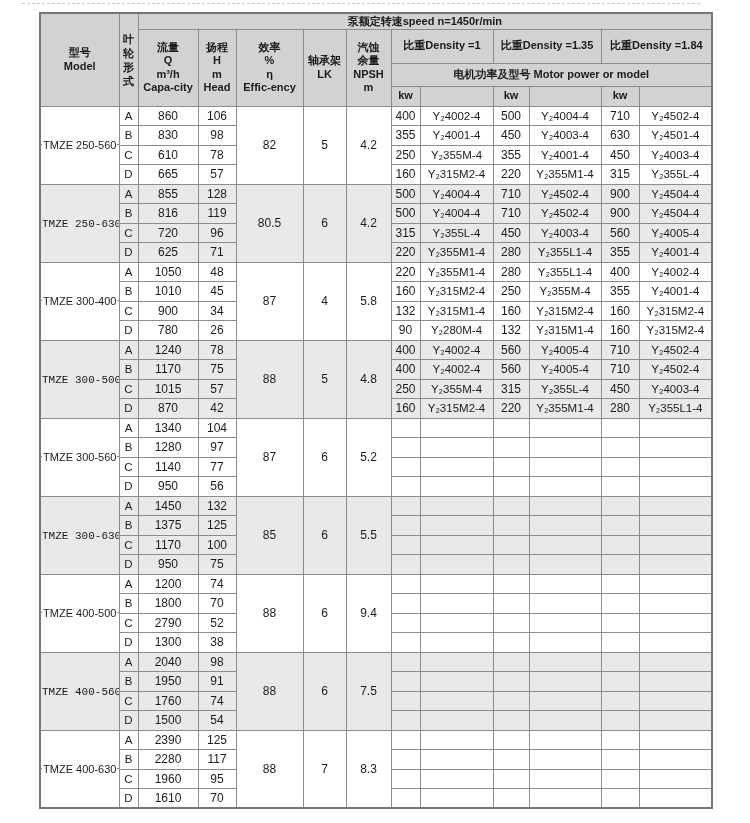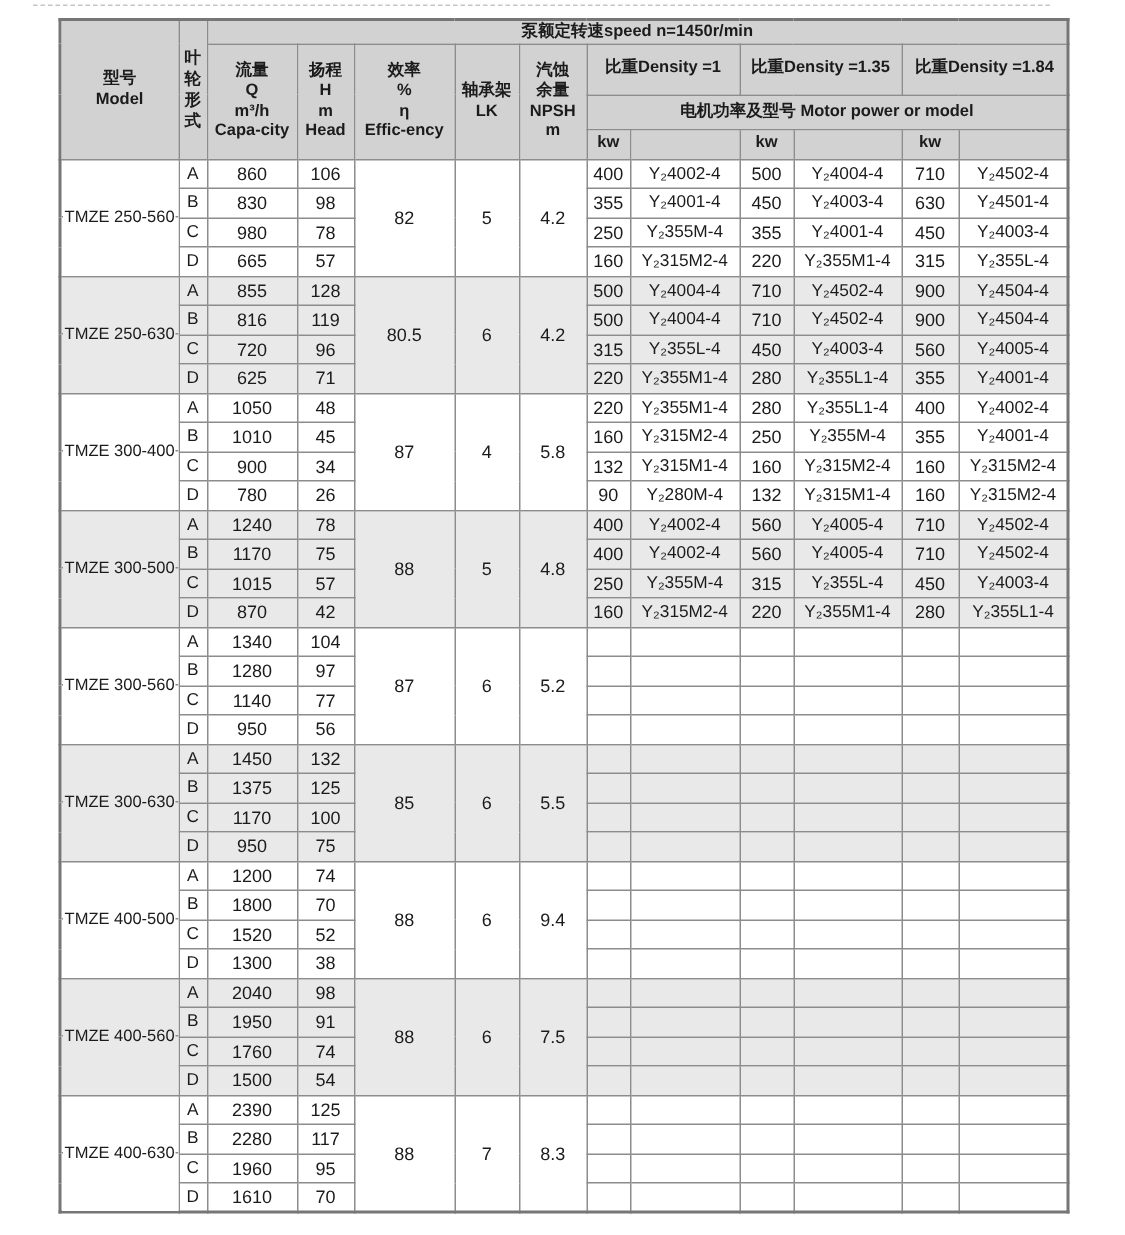--- a/index.html
+++ b/index.html
@@ -36,21 +36,21 @@
   tbody tr.shaded td{background:#e9e9e9;}
   td.model-cell{position:relative;font-size:11px;}
   td.model-cell .rule{
     position:absolute;left:0;right:0;top:50%;margin-top:-1px;height:0;
     border-top:1px solid #8c8c8c;
   }
   td.model-cell .model-label{
     position:relative;display:inline-block;background:#ffffff;padding:0 1px;
     white-space:nowrap;
   }
-  tbody tr.shaded td.model-cell .model-label{background:#e9e9e9;}
+  tbody tr.shaded td.model-cell .model-label{background:#e9e9e9;font-family:Liberation Mono, monospace;}
   td.motor-model-cell{font-size:11.5px;}
   td.letter-cell{font-size:11.5px;}
 </style>
 </head>
 <body>
 
 <div class="crop-line"></div>
 
 <table class="spec">
   <colgroup>
@@ -132,21 +132,21 @@
         <td class="num-cell">98</td>
         <td class="motor-kw-cell">355</td>
         <td class="motor-model-cell">Y₂4001-4</td>
         <td class="motor-kw-cell">450</td>
         <td class="motor-model-cell">Y₂4003-4</td>
         <td class="motor-kw-cell">630</td>
         <td class="motor-model-cell">Y₂4501-4</td>
       </tr>
       <tr>
         <td class="letter-cell">C</td>
-        <td class="num-cell">980</td>
+        <td class="num-cell">610</td>
         <td class="num-cell">78</td>
         <td class="motor-kw-cell">250</td>
         <td class="motor-model-cell">Y₂355M-4</td>
         <td class="motor-kw-cell">355</td>
         <td class="motor-model-cell">Y₂4001-4</td>
         <td class="motor-kw-cell">450</td>
         <td class="motor-model-cell">Y₂4003-4</td>
       </tr>
       <tr>
         <td class="letter-cell">D</td>
@@ -420,21 +420,21 @@
         <td class="num-cell">70</td>
         <td class="motor-kw-cell"></td>
         <td class="motor-model-cell"></td>
         <td class="motor-kw-cell"></td>
         <td class="motor-model-cell"></td>
         <td class="motor-kw-cell"></td>
         <td class="motor-model-cell"></td>
       </tr>
       <tr>
         <td class="letter-cell">C</td>
-        <td class="num-cell">1520</td>
+        <td class="num-cell">2790</td>
         <td class="num-cell">52</td>
         <td class="motor-kw-cell"></td>
         <td class="motor-model-cell"></td>
         <td class="motor-kw-cell"></td>
         <td class="motor-model-cell"></td>
         <td class="motor-kw-cell"></td>
         <td class="motor-model-cell"></td>
       </tr>
       <tr>
         <td class="letter-cell">D</td>

